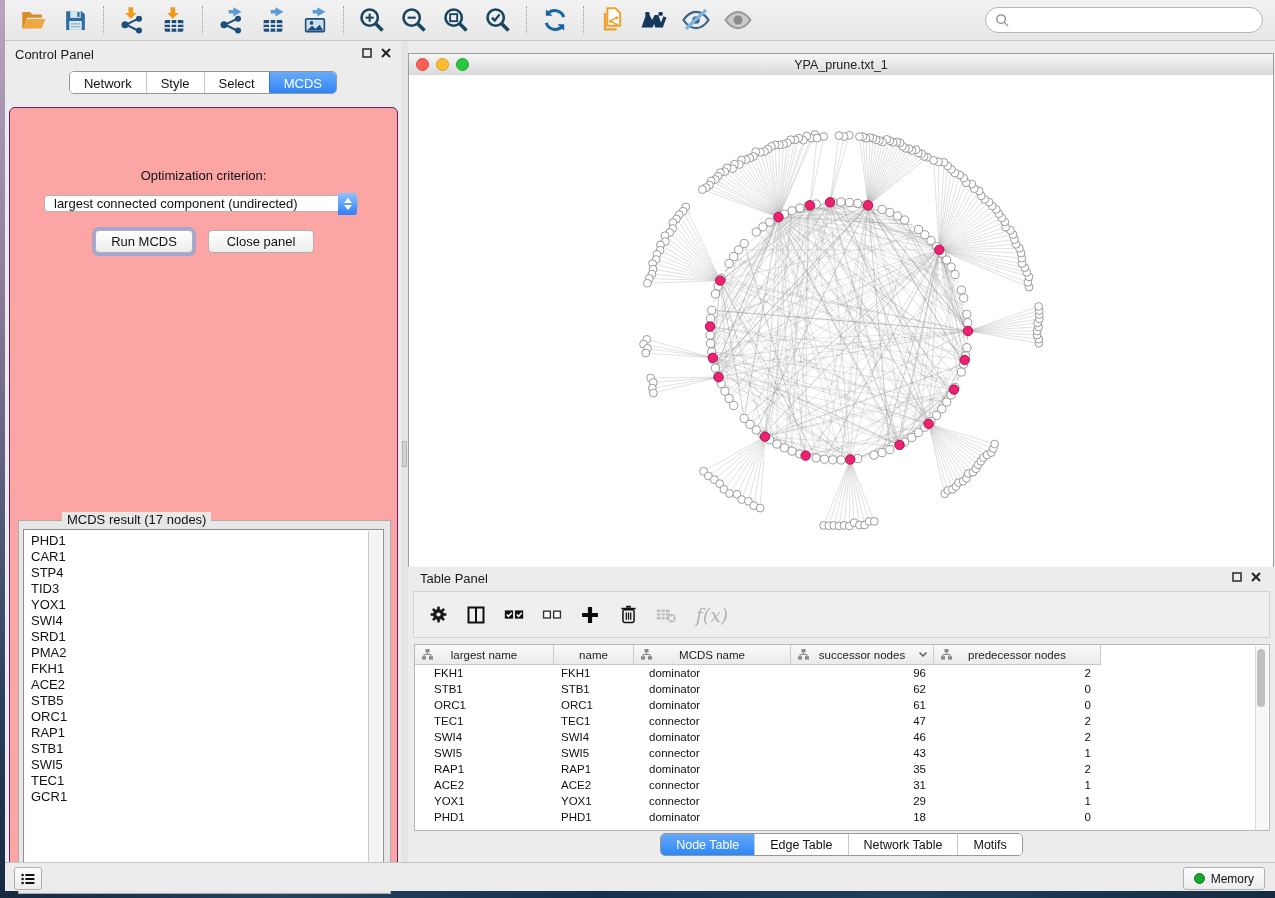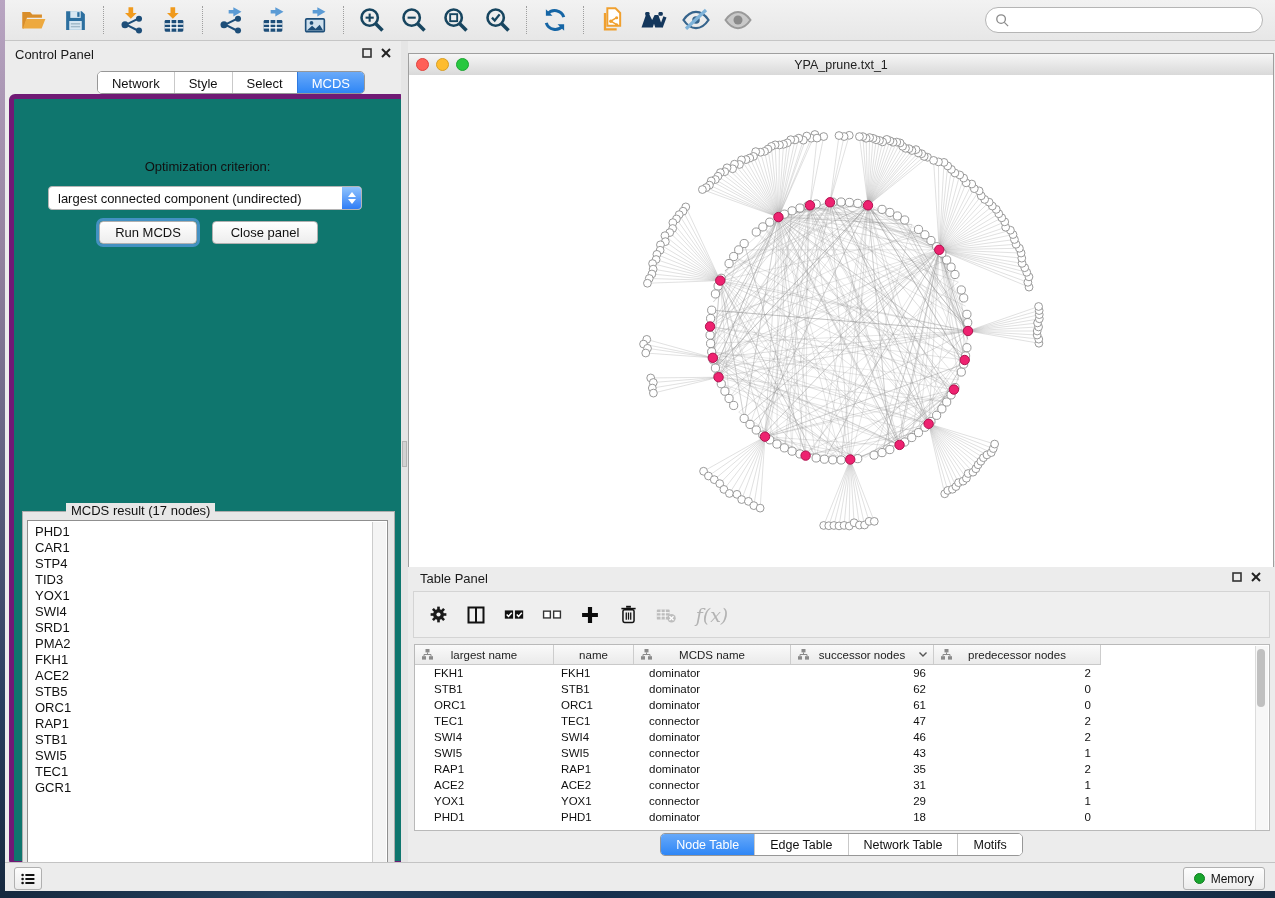--- a/index.html
+++ b/index.html
@@ -16,28 +16,28 @@
     background:linear-gradient(180deg,#f2f2f2,#e7e7e7);border-bottom:1px solid #c6c6c6;}
   .tbtn{width:30px;height:30px;margin:0 6px;display:flex;align-items:center;justify-content:center;flex:0 0 auto;}
   .tsep{width:0;height:28px;border-left:1px dotted #9f9f9f;margin:0 7px;flex:0 0 auto;}
   #searchbox{right:12px;top:7px;width:278px;height:26px;background:#fff;border:1px solid #b5b5b5;border-radius:13px;
     display:flex;align-items:center;padding-left:9px;box-sizing:border-box;}
   
   #cpanel{left:5px;top:41px;width:396px;height:821px;background:#ececec;}
   #cpanel-hdr{left:0;top:0;width:100%;height:26px;}
   #cpanel-title{left:10px;top:6px;font-size:13px;color:#1a1a1a;}
   .winbtns{top:7px;display:flex;gap:9px;align-items:center;}
-  #cp-tabs{left:0;top:30px;width:100%;display:flex;justify-content:center;padding-left:28px;}
+  #cp-tabs{left:0;top:30px;width:100%;display:flex;justify-content:center;}
   .tabgrp{display:flex;border:1px solid #979797;border-radius:5px;overflow:hidden;background:#fff;height:21px;}
   .tab{font-size:13px;color:#111;padding:2px 14px 0 14px;background:#fff;border-left:1px solid #c9c9c9;line-height:19px;}
   .tab:first-child{border-left:none;}
   .tab.active{background:linear-gradient(180deg,#6aaaf9,#2e86f6);color:#fff;border-left-color:#2e7ae0;}
-  #cp-body{left:4px;top:53px;width:387px;height:762px;background:#0f766e;border:5px solid #701a75;border-radius:6px;}
+  #cp-body{left:4px;top:66px;width:387px;height:762px;background:#fca5a5;border:1px solid #701a75;border-radius:6px;}
   #opt-label{left:0;top:60px;width:100%;text-align:center;font-size:13px;color:#111;}
-  #opt-select{left:34px;top:87px;width:314px;height:24px;background:#fff;border:1px solid #b4b4b4;border-radius:4px;
+  #opt-select{left:34px;top:87px;width:314px;height:17px;background:#fff;border:1px solid #b4b4b4;border-radius:4px;
     display:flex;align-items:center;box-sizing:border-box;}
   #opt-select span{flex:1;font-size:13px;color:#111;padding-left:9px;white-space:nowrap;}
   #opt-spin{width:19px;height:22px;border-radius:0 3px 3px 0;background:linear-gradient(180deg,#8fc3fd,#2f7df6);
     display:flex;flex-direction:column;align-items:center;justify-content:center;gap:2px;}
   .btn{height:23px;background:linear-gradient(180deg,#ffffff,#ededed);border:1px solid #b0b0b0;border-radius:4px;
     font-size:13px;color:#111;display:flex;align-items:center;justify-content:center;box-sizing:border-box;}
   #btn-run{left:85px;top:122px;width:98px;box-shadow:0 0 0 3px rgba(104,164,250,.6);}
   #btn-close{left:198px;top:122px;width:106px;}
   #mcds-box{left:8px;top:412px;width:371px;height:372px;border:1px solid #adadad;background:#e7e7e7;}
   #mcds-legend{left:8px;top:-9px;background:#e7e7e7;padding:0 5px;font-size:13px;color:#111;margin-left:35px;}

